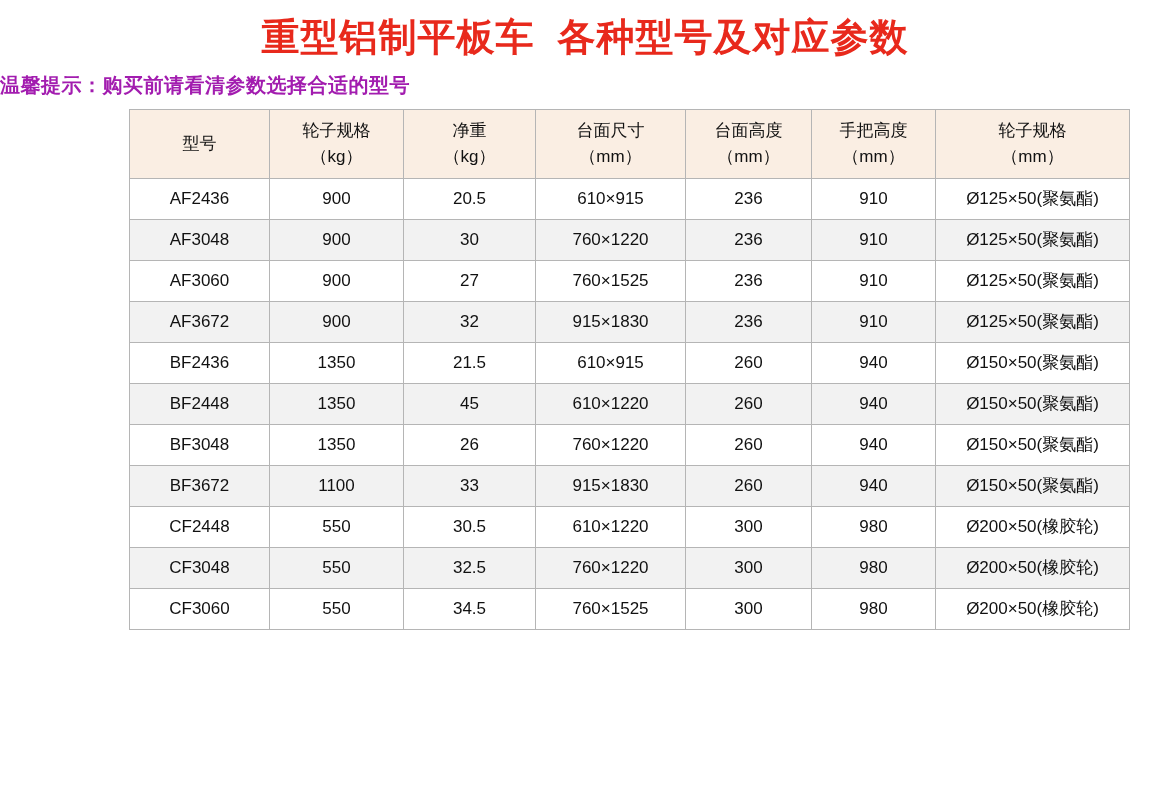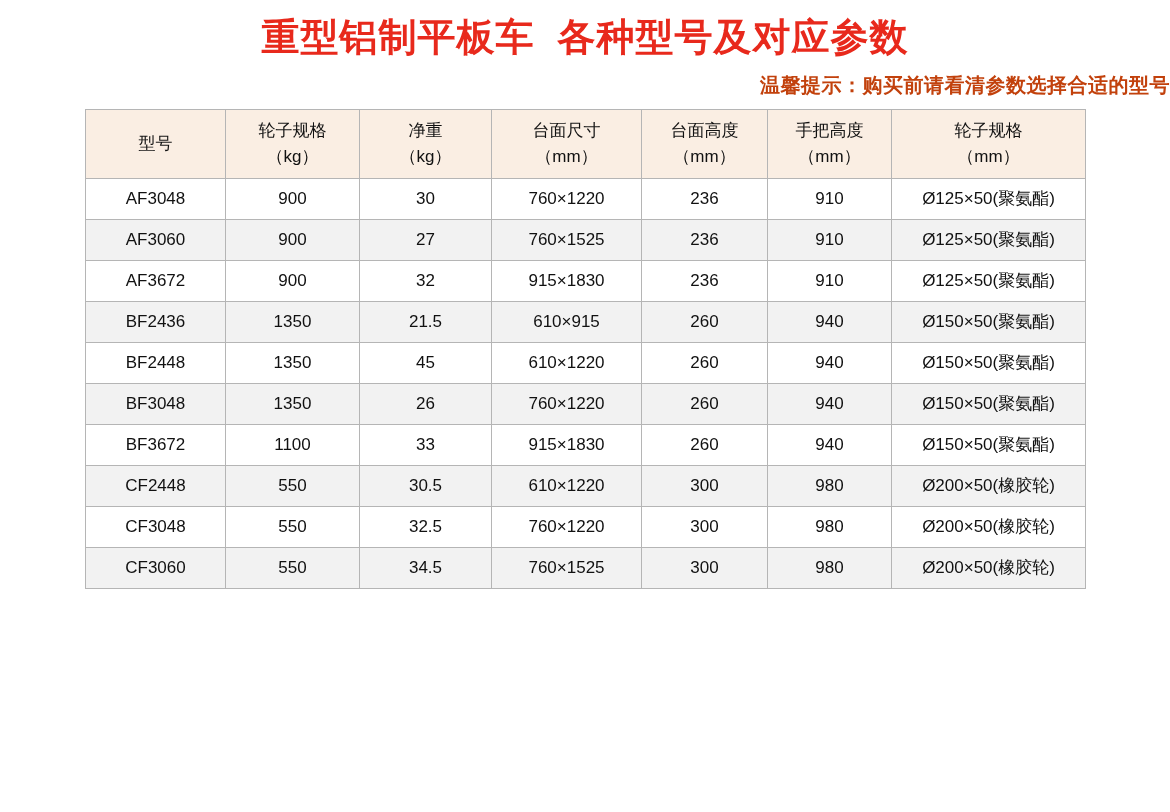--- a/index.html
+++ b/index.html
@@ -24,37 +24,38 @@
     text-align: center;
     color: #e8291c;
     font-size: 38px;
     font-weight: bold;
     letter-spacing: 1px;
     padding-top: 16px;
     line-height: 1.15;
     white-space: pre;
   }
   .subtitle {
-    text-align: right;
-    color: #c2410c;
+    text-align: left;
+    color: #a21caf;
     font-size: 20px;
     font-weight: bold;
     padding-top: 12px;
     padding-bottom: 10px;
     letter-spacing: 0.5px;
   }
   .table-wrap {
     margin: 0 auto;
     width: 1000px;
   }
   table.spec {
     border-collapse: collapse;
     width: 1000px;
     table-layout: fixed;
     border: 1px solid #b5b5b5;
+    margin-left: 44px;
   }
   table.spec th,
   table.spec td {
     border: 1px solid #b5b5b5;
     text-align: center;
     vertical-align: middle;
     font-size: 17px;
     color: #111;
     height: 40px;
     padding: 0 2px;
@@ -132,20 +133,29 @@
             <span class="hdr-line">（mm）</span>
           </th>
           <th>
             <span class="hdr-line">轮子规格</span>
             <span class="hdr-line">（mm）</span>
           </th>
         </tr>
       </thead>
       <tbody id="spec-body">
           <tr>
+            <td class="model-cell">AF2436</td>
+            <td>900</td>
+            <td>20.5</td>
+            <td>610×915</td>
+            <td>236</td>
+            <td>910</td>
+            <td class="wheel-cell">Ø125×50(聚氨酯)</td>
+          </tr>
+          <tr>
             <td class="model-cell">AF3048</td>
             <td>900</td>
             <td>30</td>
             <td>760×1220</td>
             <td>236</td>
             <td>910</td>
             <td class="wheel-cell">Ø125×50(聚氨酯)</td>
           </tr>
           <tr>
             <td class="model-cell">AF3060</td>

